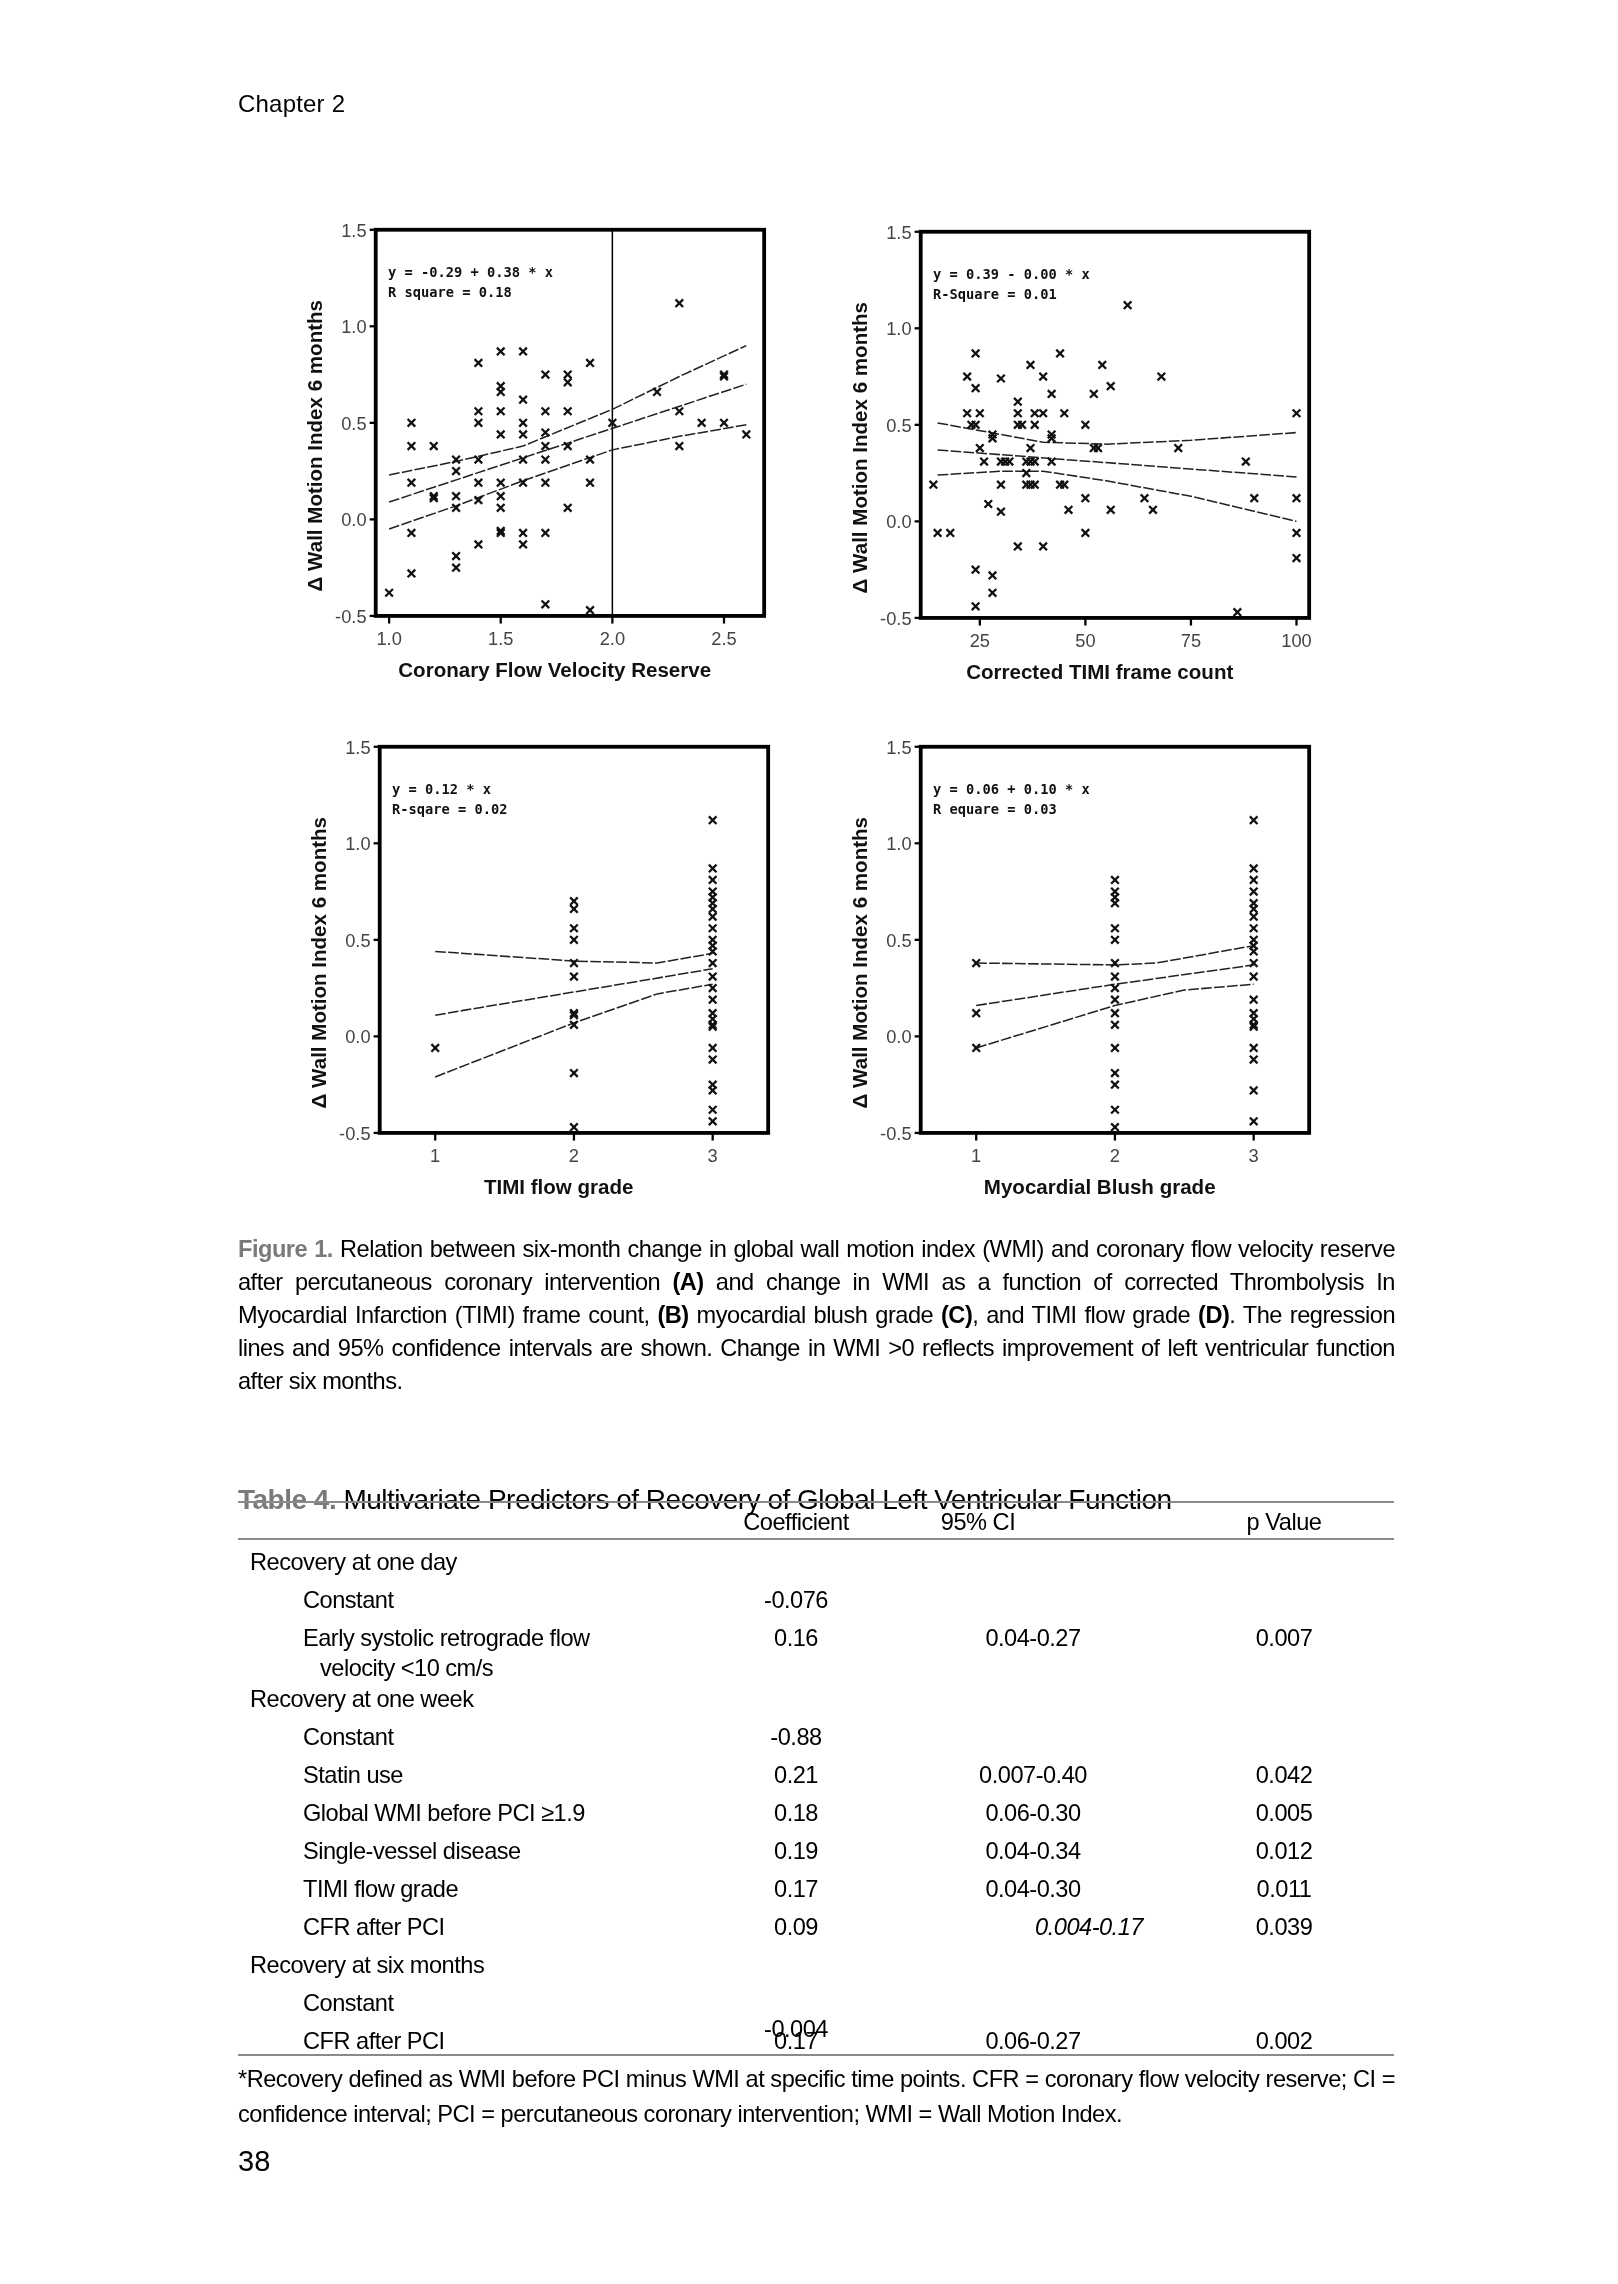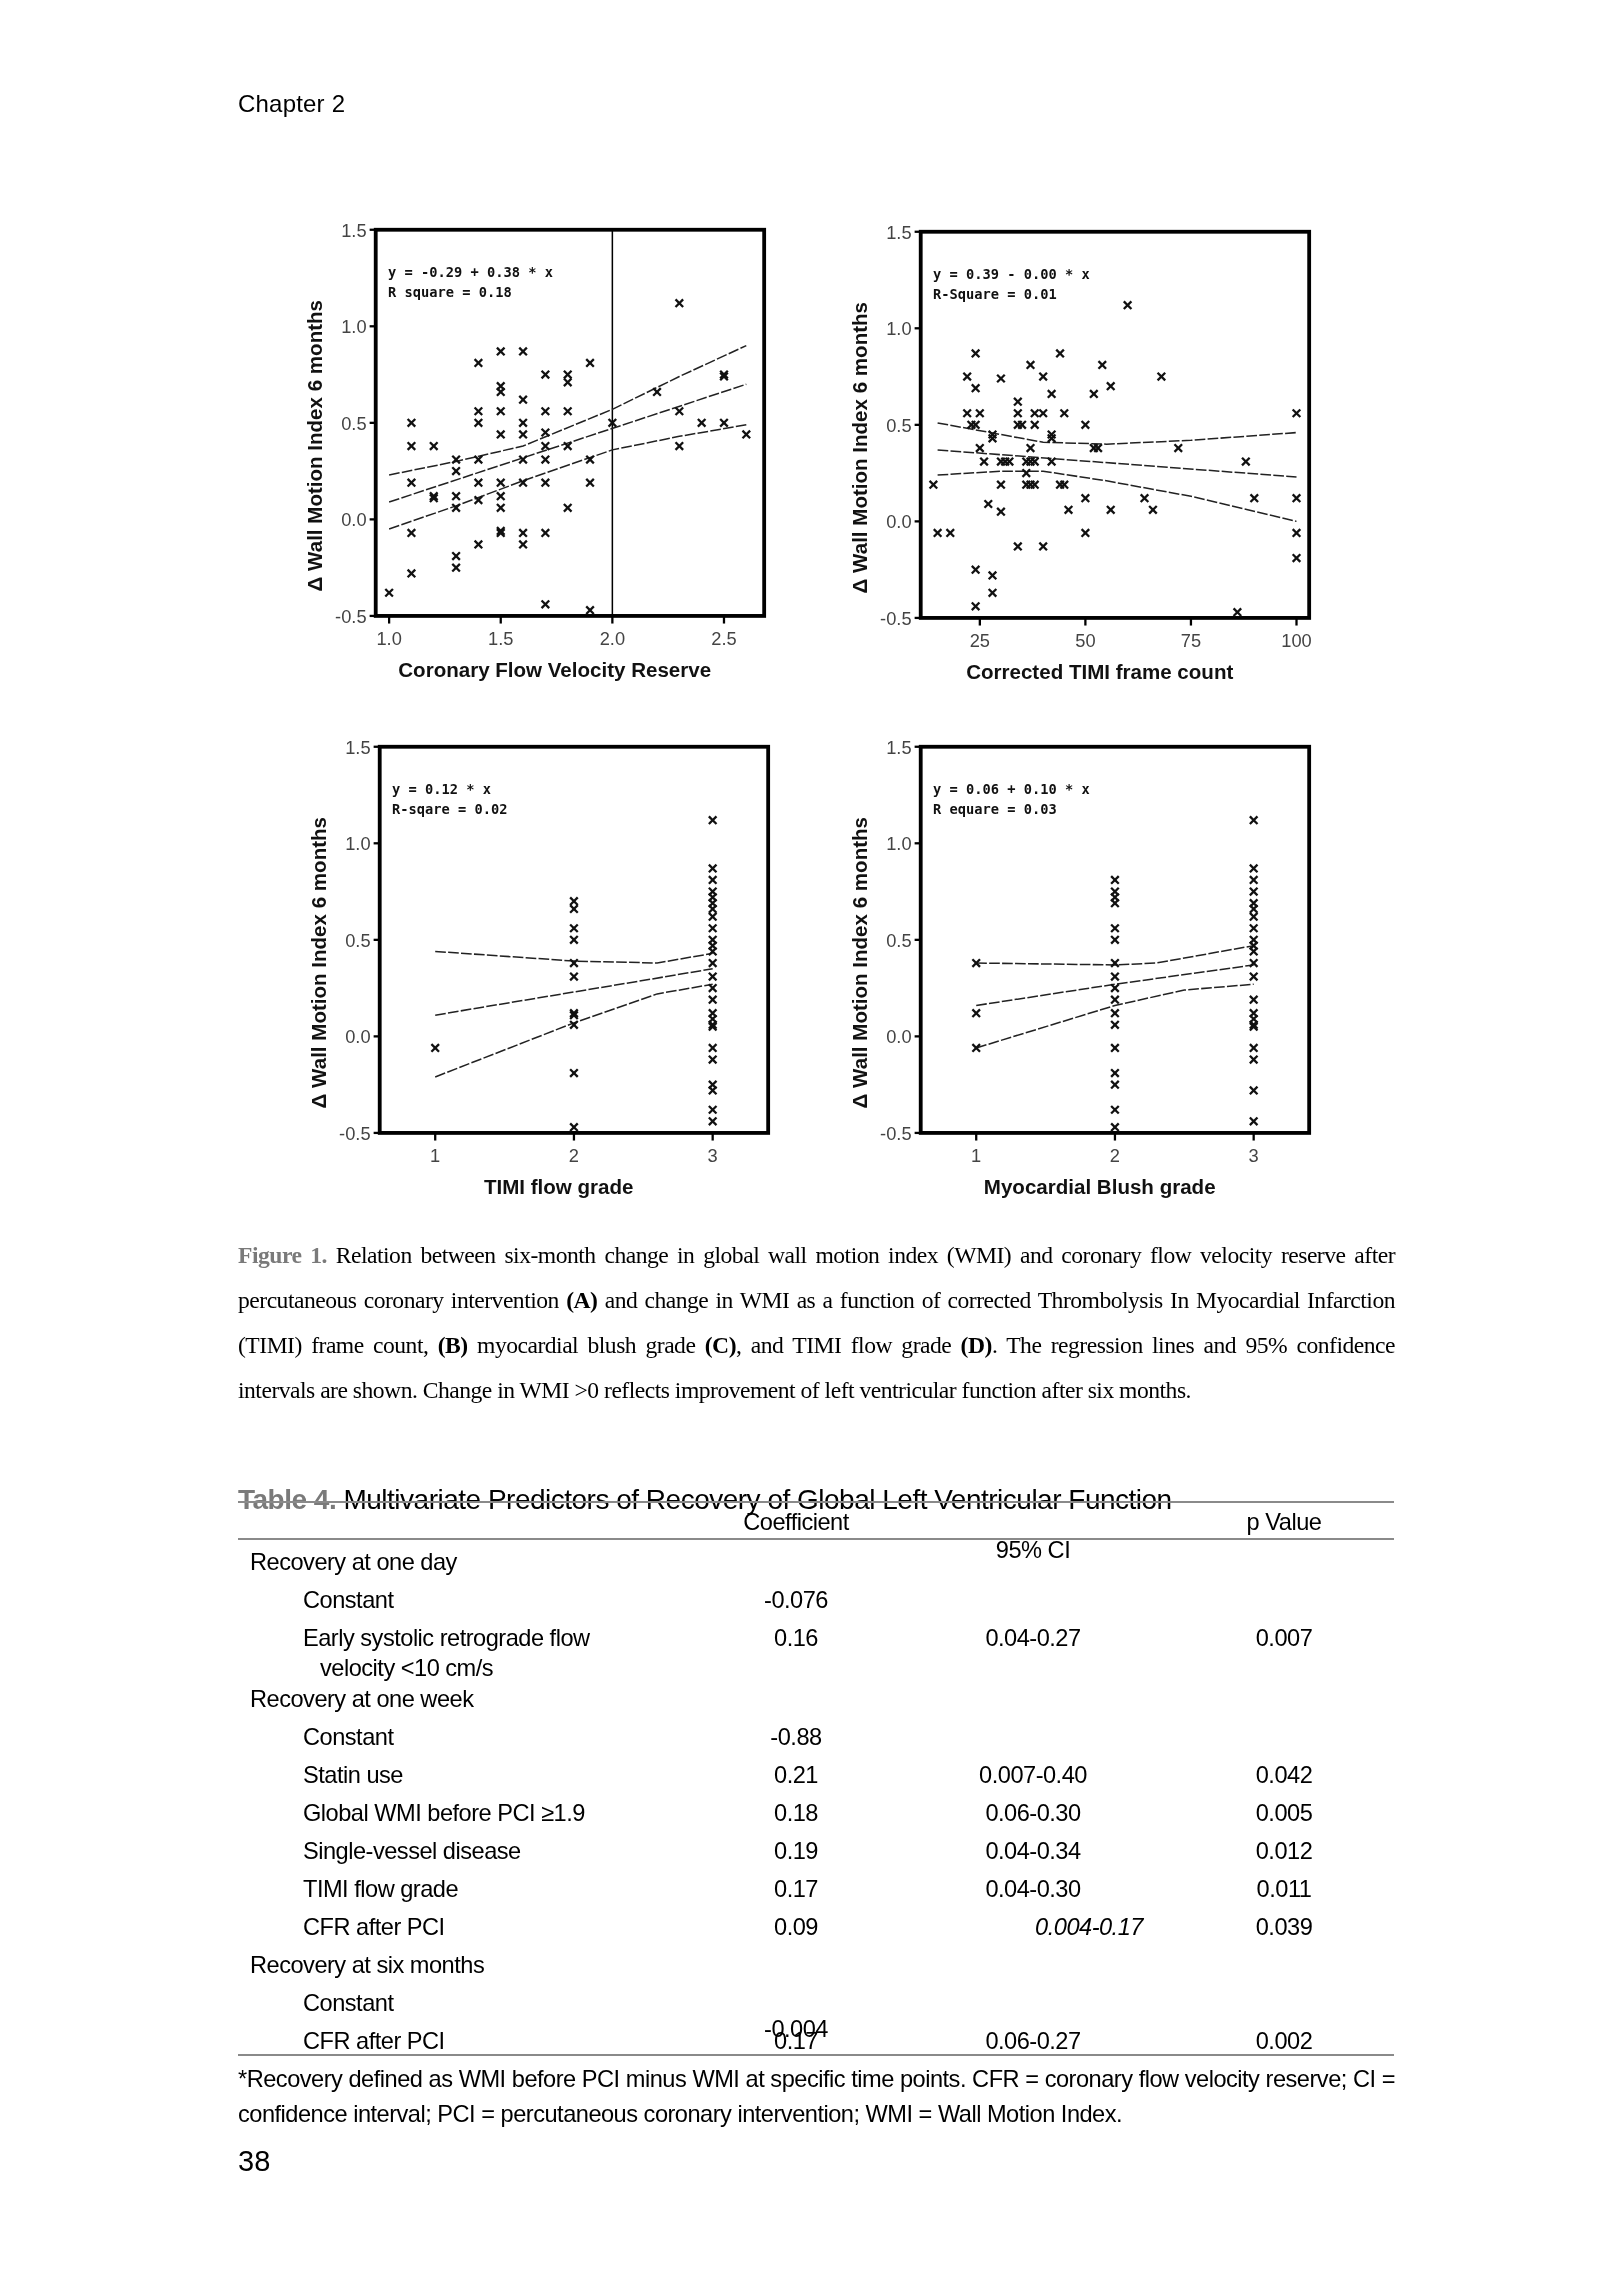--- a/index.html
+++ b/index.html
@@ -3,22 +3,22 @@
 <meta charset="utf-8">
 <style>
   html, body { margin:0; padding:0; background:#ffffff; }
   body { width:1619px; height:2284px; position:relative; overflow:hidden;
          font-family:"Liberation Sans", "DejaVu Sans", sans-serif; color:#000; }
   .abs { position:absolute; }
   .running-head { left:238px; top:90px; font-size:24px; letter-spacing:0.2px; }
   .plot { position:absolute; }
   .plot svg { display:block; overflow:visible; }
   .caption { position:absolute; left:238px; top:1233px; width:1157px;
-             font-size:23.6px; line-height:45px; text-align:justify; letter-spacing:-0.5px;
-             font-family:Liberation Serif, serif; }
+             font-size:23.6px; line-height:33px; text-align:justify; letter-spacing:-0.5px;
+             font-family:Liberation Sans, sans-serif; }
   .caption .fig-label { color:#7a7a7a; font-weight:bold; }
   .caption b { font-weight:bold; }
   .table-title { position:absolute; left:238px; top:1484px; font-size:28px; letter-spacing:-0.5px; }
   .table-title .tlabel { color:#7a7a7a; font-weight:bold; }
   .rule { position:absolute; left:238px; width:1156px; height:2.3px; background:#8a8a8a; }
   .th, .td { position:absolute; font-size:23.6px; letter-spacing:-0.5px; white-space:nowrap; }
   .center { transform:translateX(-50%); }
   .footnote { position:absolute; left:238px; top:2062px; width:1157px; font-size:23.6px;
               line-height:35px; text-align:justify; letter-spacing:-0.5px; }
   .page-num { position:absolute; left:238px; top:2145px; font-size:29px; }
@@ -1035,21 +1035,21 @@
   <span id="caption-body"><span>Relation between six-month change in global wall motion index (WMI) and coronary flow velocity reserve after percutaneous coronary intervention </span><b>(A)</b><span> and change in WMI as a function of corrected Thrombolysis In Myocardial Infarction (TIMI) frame count, </span><b>(B)</b><span> myocardial blush grade </span><b>(C)</b><span>, and TIMI flow grade </span><b>(D)</b><span>. The regression lines and 95% confidence intervals are shown. Change in WMI &gt;0 reflects improvement of left ventricular function after six months.</span></span>
 </div>
 
 <div class="table-title">
   <span class="tlabel">Table 4.</span>
   <span>Multivariate Predictors of Recovery of Global Left Ventricular Function</span>
 </div>
 
 <div class="rule" style="top:1501px;"></div>
 <div class="th center" style="left:796px; top:1509px;">Coefficient</div>
-<div class="th center" style="left:1033px; top:1509px;margin-top:28px;">95% CI</div>
+<div class="th center" style="left:978px; top:1509px;">95% CI</div>
 <div class="th center" style="left:1284px; top:1509px;">p Value</div>
 <div class="rule" style="top:1538px;"></div>
 
 <div id="table-body">
     <div class="td" style="left: 250px; top: 1549px;">Recovery at one day</div>
     <div class="td" style="left: 303px; top: 1587px;">Constant</div>
     <div class="td center" style="left: 796px; top: 1587px;">-0.076</div>
     <div class="td" style="left: 303px; top: 1625px;">Early systolic retrograde flow</div>
     <div class="td" style="left: 320px; top: 1655px;">velocity &lt;10 cm/s</div>
     <div class="td center" style="left: 796px; top: 1625px;">0.16</div>

